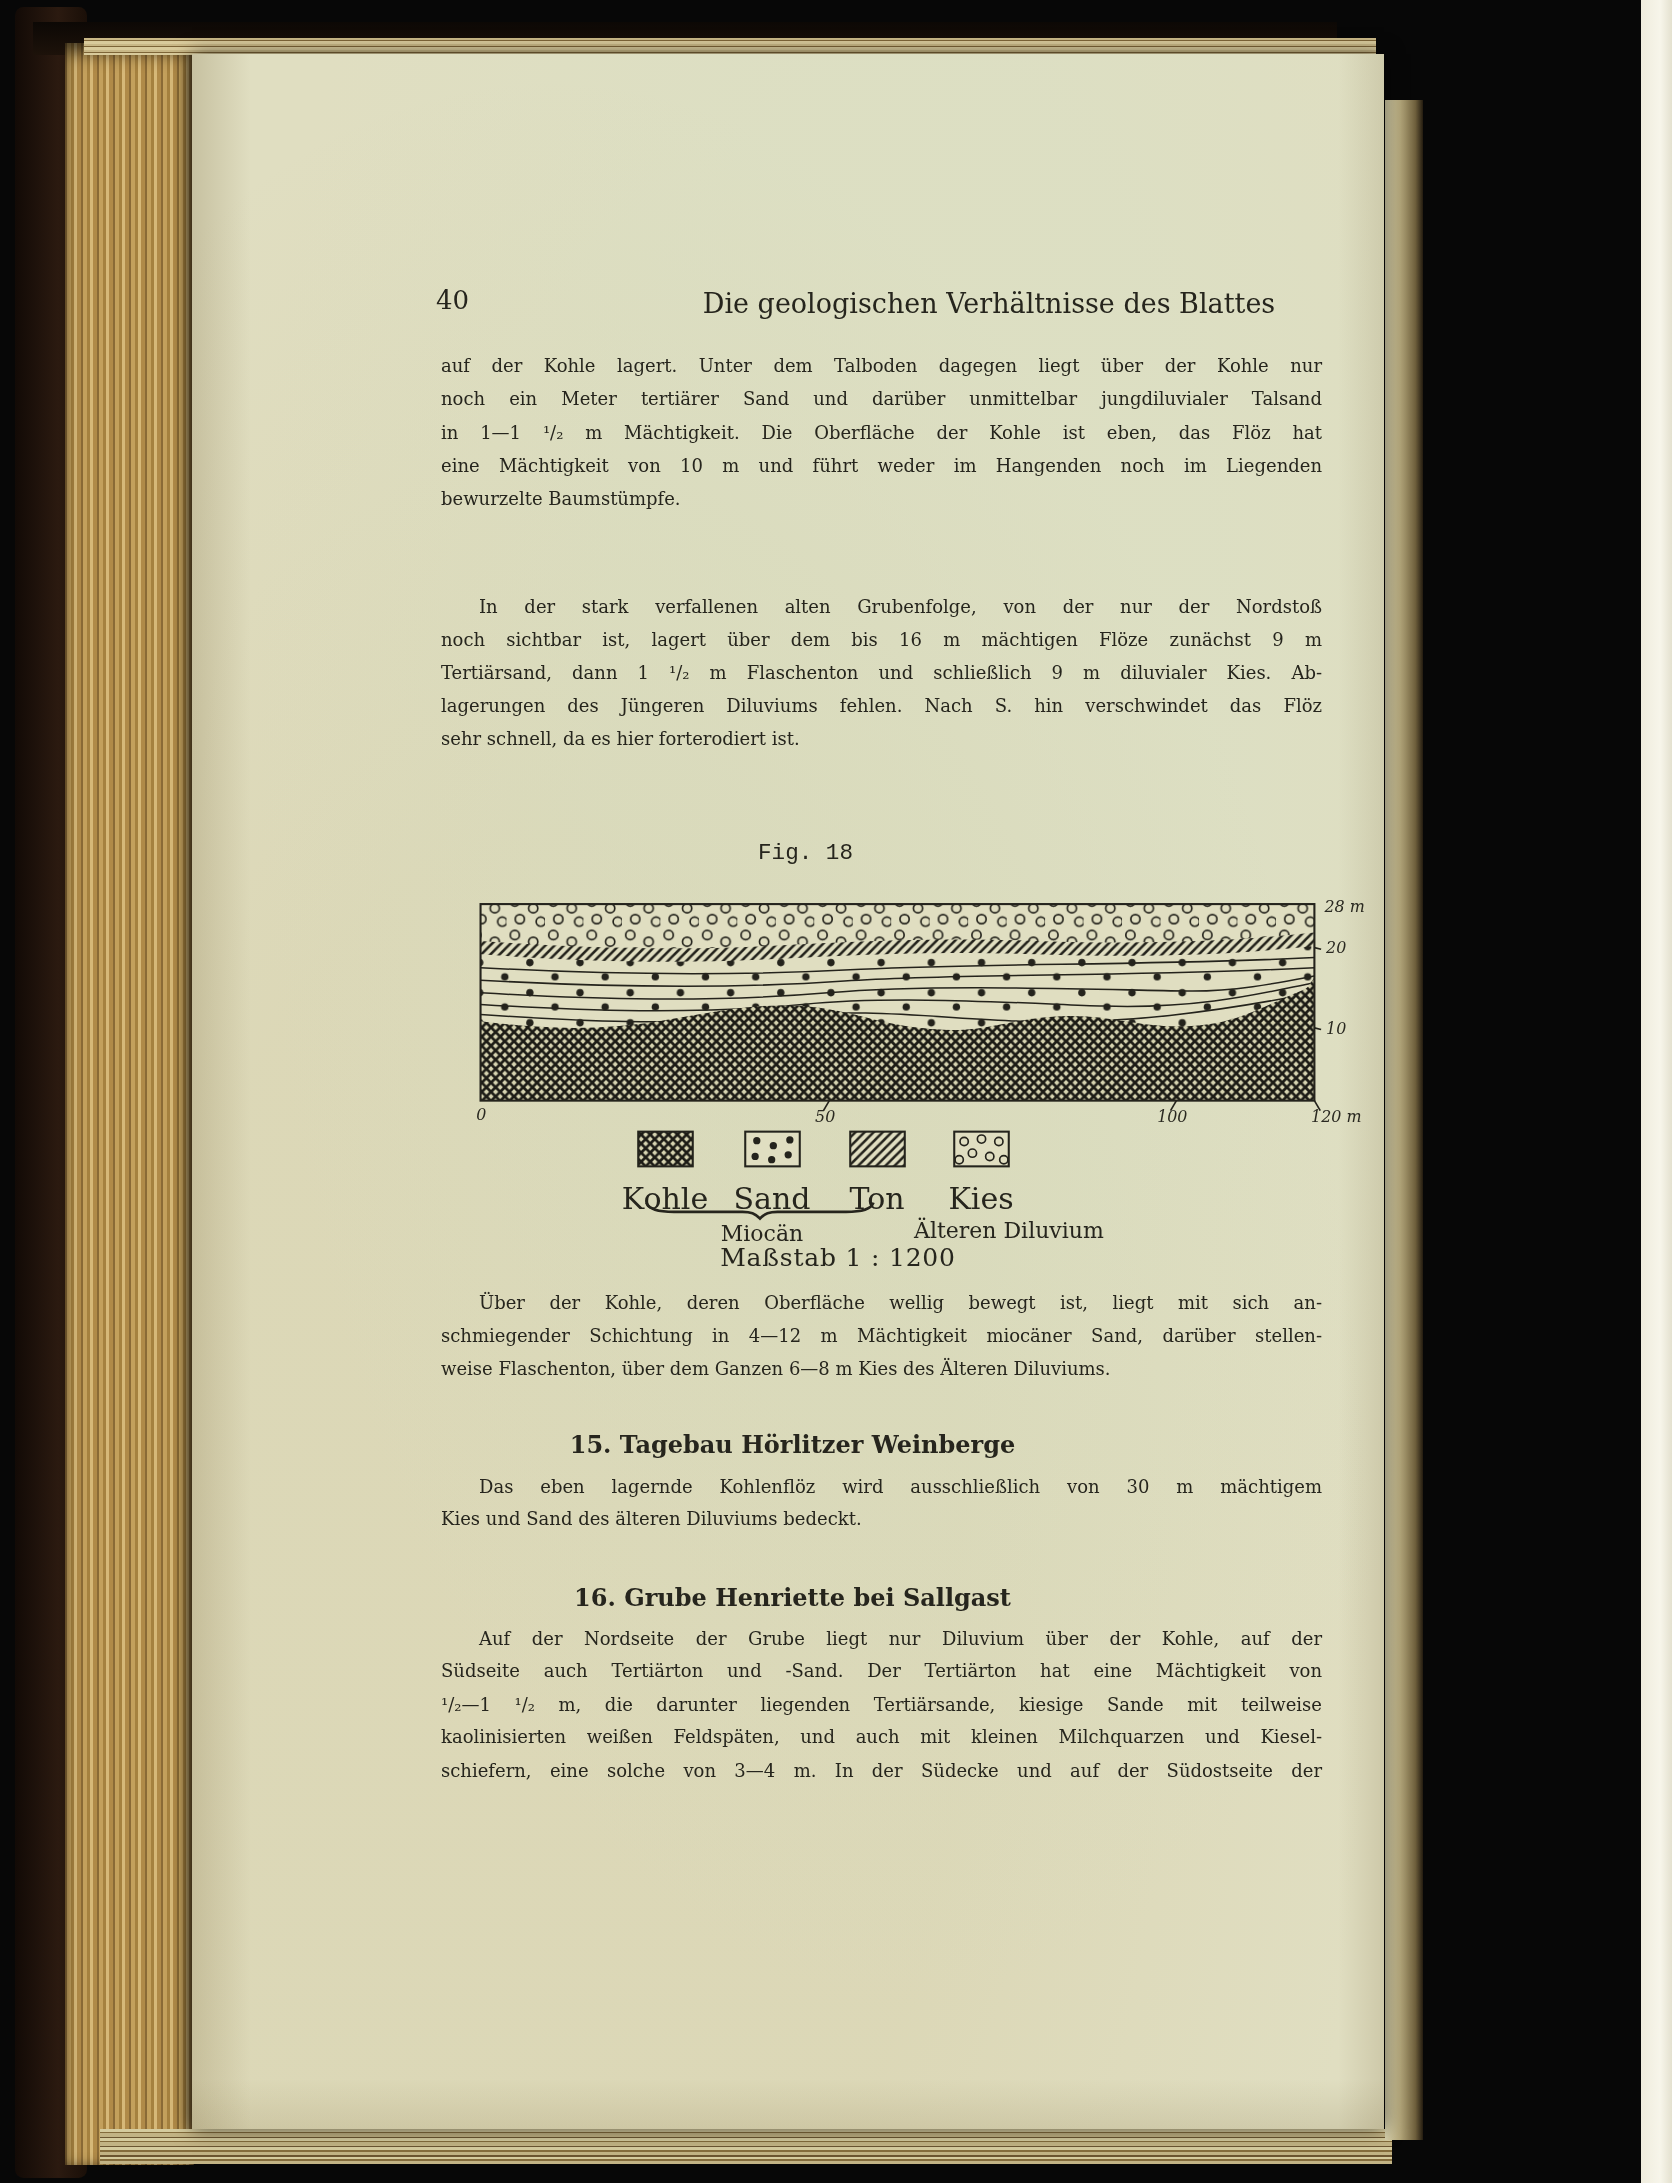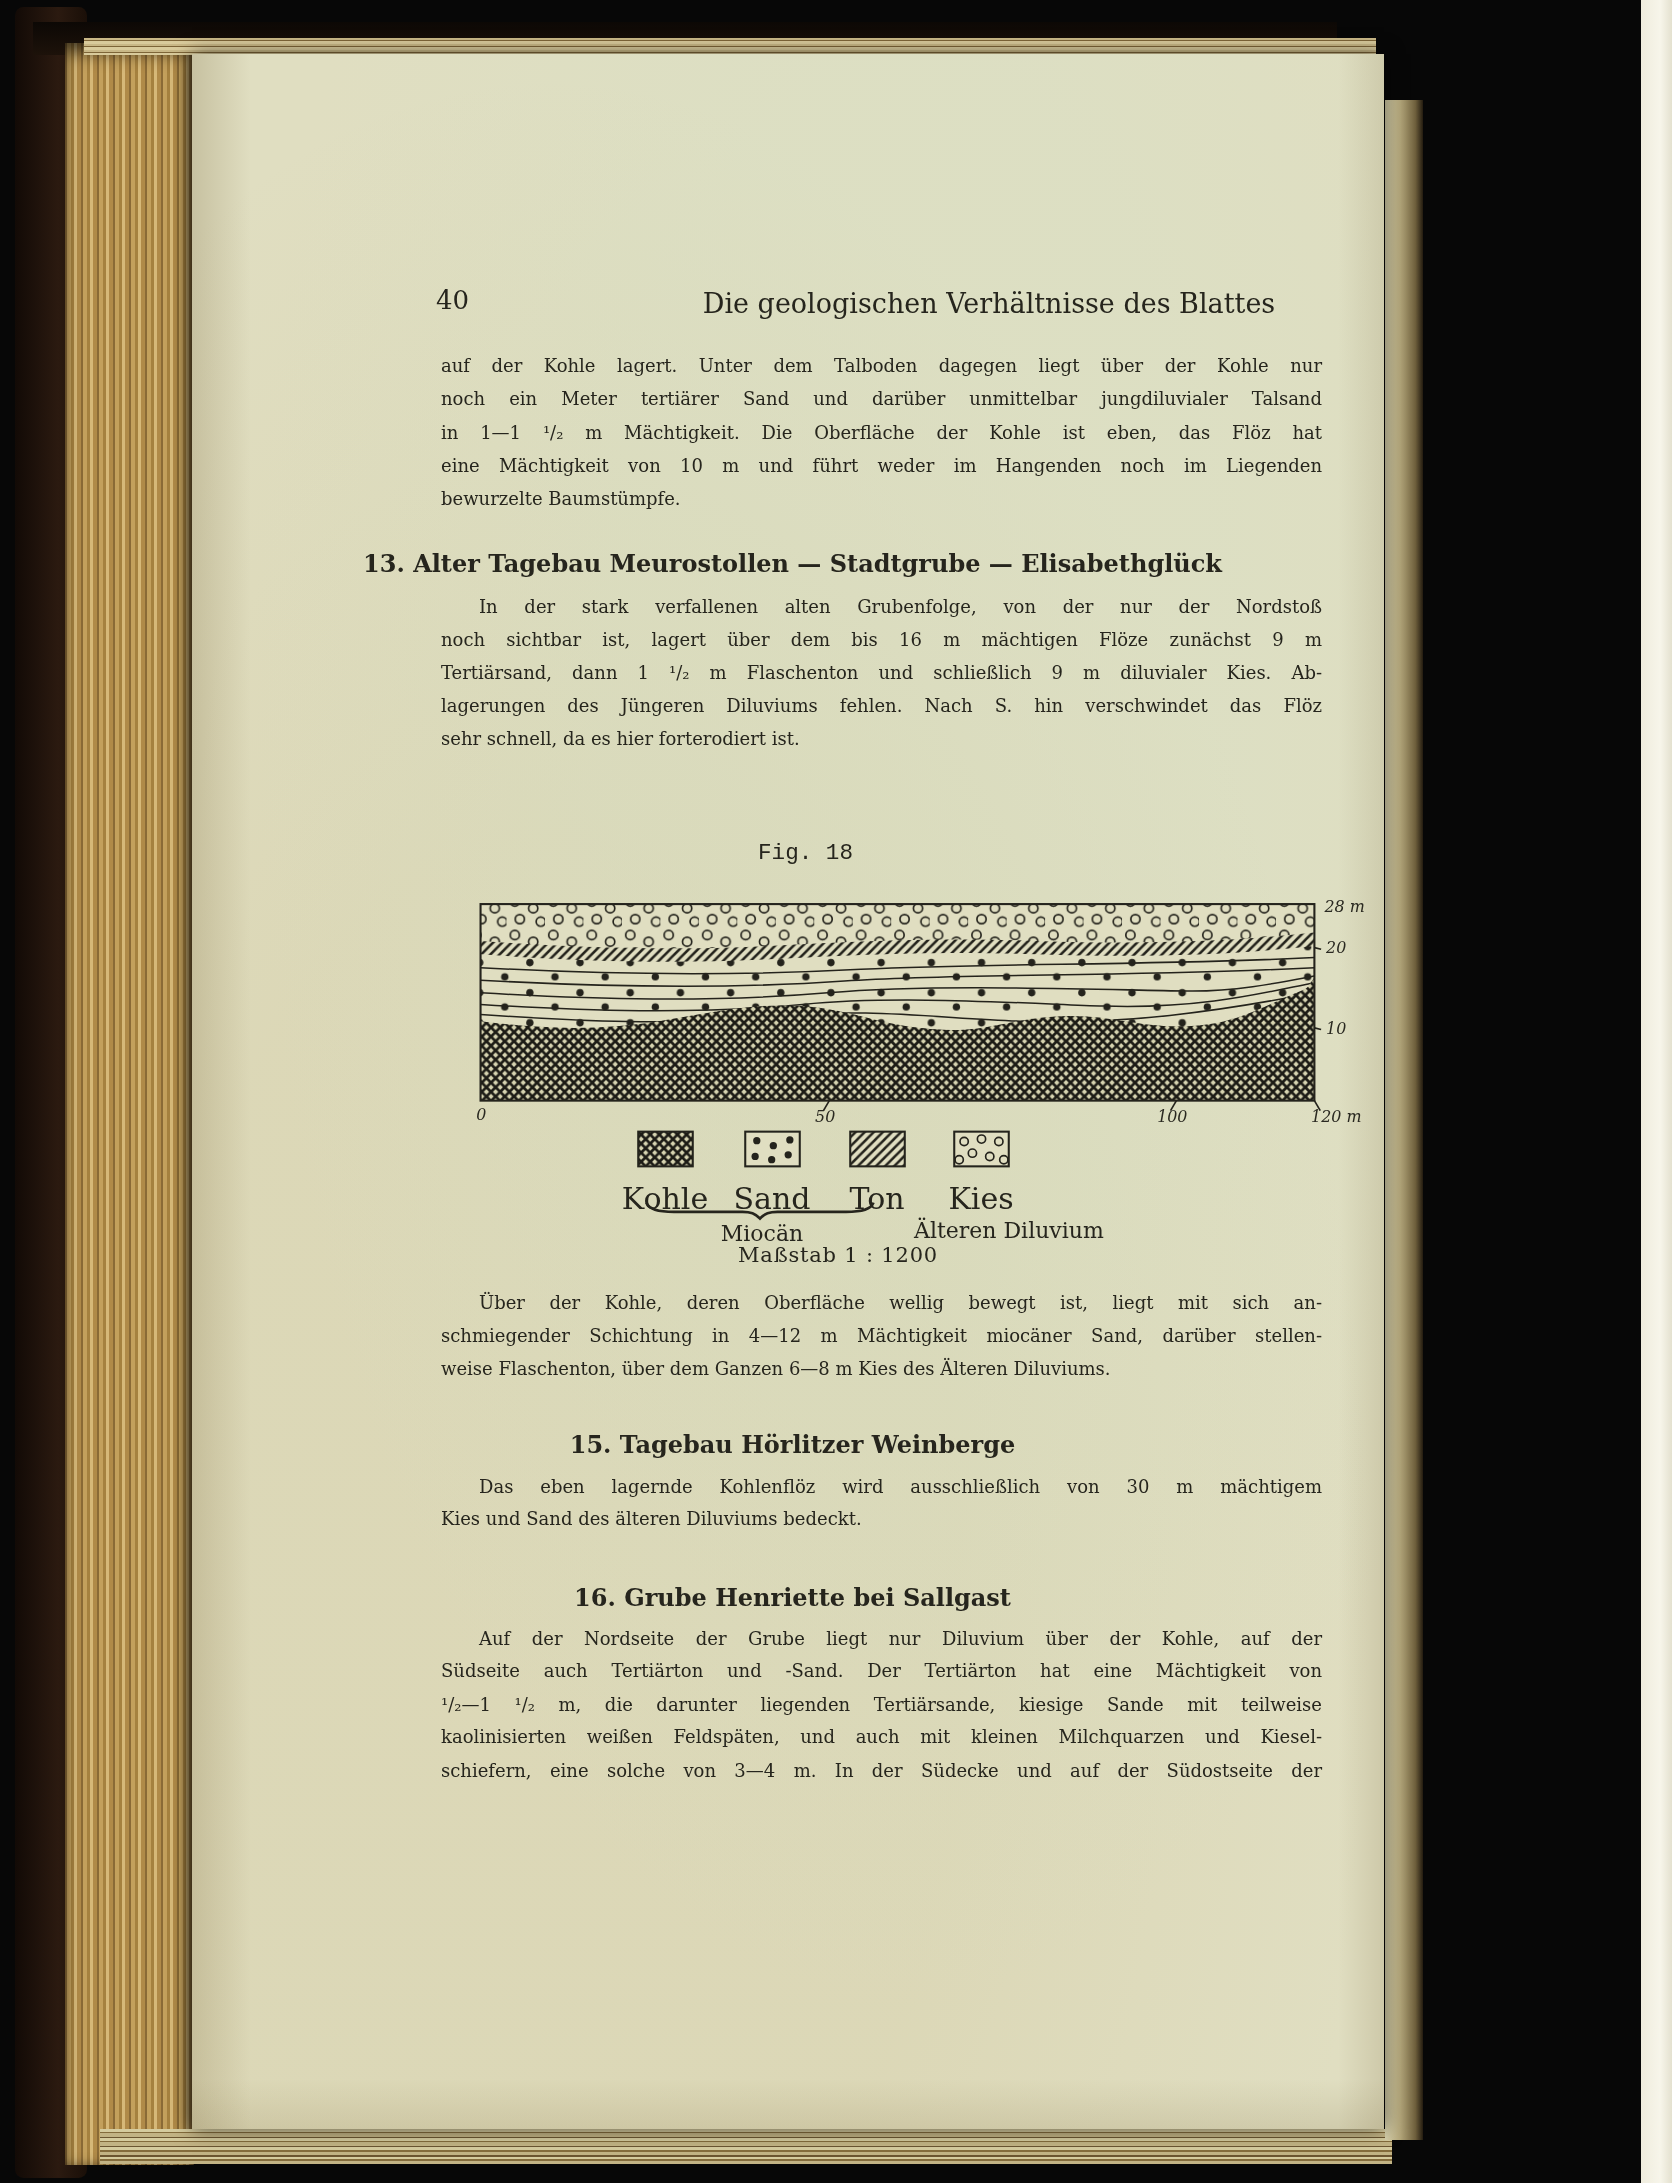--- a/index.html
+++ b/index.html
@@ -47,21 +47,21 @@
     position:absolute;left:145px;width:911px;text-align:center;
     font-weight:bold;font-size:24px;color:#26251d;white-space:nowrap;
   }
   .figlabel{position:absolute;left:145px;width:937px;text-align:center;font-size:22.6px;color:#26251d;font-family:Liberation Mono, monospace;}
   
   .lg-cell{position:absolute;width:134px;text-align:center;color:#26251d;}
   .lg-swatch{display:block;margin:0 auto;}
   .lg-label{font-size:30px;margin-top:13.4px;white-space:nowrap;}
   .lg-sub{font-size:22px;margin-top:1.7px;white-space:nowrap;}
   .miocaen{position:absolute;left:503px;top:1167px;width:134px;text-align:center;font-size:22px;color:#26251d;}
-  .massstab{position:absolute;left:370px;top:1189px;width:552px;text-align:center;font-size:21px;color:#26251d;letter-spacing:0.8px;}
+  .massstab{position:absolute;left:370px;top:1189px;width:552px;text-align:center;font-size:25px;color:#26251d;letter-spacing:0.8px;}
   .axlab{font-style:italic;font-size:19px;fill:#2a2921;font-family:"DejaVu Serif","Liberation Serif",serif;}
   svg .fl{fill:none;stroke:#24231c;}
 </style>
 </head>
 <body>
 
 <div class="abs cover"></div>
 <div class="abs cover-top"></div>
 <div class="abs edge-left"></div>
 <div class="abs edge-top"></div>
@@ -75,21 +75,20 @@
   <div class="abs ink runhead">Die geologischen Verhältnisse des Blattes</div>
 
   <div>
     <div class="tline" style="top:301px">auf der Kohle lagert.  Unter dem Talboden dagegen liegt über der Kohle nur</div>
     <div class="tline" style="top:334px">noch ein Meter tertiärer Sand und darüber unmittelbar jungdiluvialer Talsand</div>
     <div class="tline" style="top:368px">in 1—1 ¹/₂ m Mächtigkeit.  Die Oberfläche der Kohle ist eben, das Flöz hat</div>
     <div class="tline" style="top:401px">eine Mächtigkeit von 10 m und führt weder im Hangenden noch im Liegenden</div>
     <div class="tline last" style="top:434px">bewurzelte Baumstümpfe.</div>
   </div>
 
-  <div class="heading" style="top:495px">13. Alter Tagebau Meurostollen — Stadtgrube — Elisabethglück</div>
   <div>
     <div class="tline ind" style="top:542px">In der stark verfallenen alten Grubenfolge, von der nur der Nordstoß</div>
     <div class="tline" style="top:575px">noch sichtbar ist, lagert über dem bis 16 m mächtigen Flöze zunächst 9 m</div>
     <div class="tline" style="top:608px">Tertiärsand, dann 1 ¹/₂ m Flaschenton und schließlich 9 m diluvialer Kies.  Ab-</div>
     <div class="tline" style="top:641px">lagerungen des Jüngeren Diluviums fehlen.  Nach S. hin verschwindet das Flöz</div>
     <div class="tline last" style="top:674px">sehr schnell, da es hier forterodiert ist.</div>
   </div>
 
   <div class="figlabel" style="top:786px">Fig. 18</div>
 

